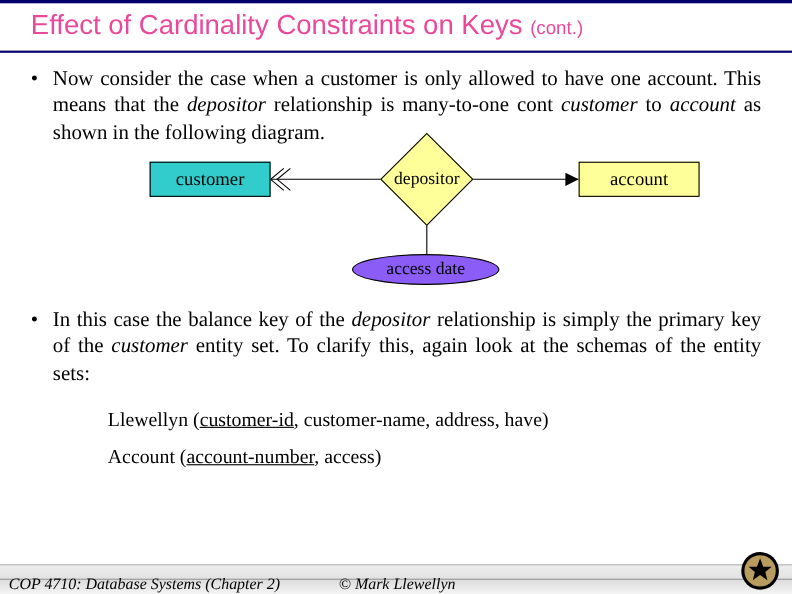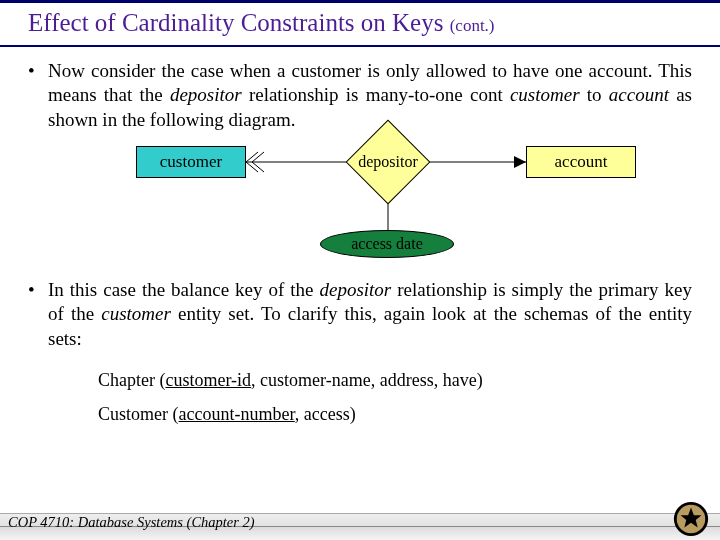--- a/index.html
+++ b/index.html
@@ -9,22 +9,22 @@
     background: #fff;
     font-family: "Times New Roman", Times, serif;
     position: relative;
     overflow: hidden;
   }
   .title-bar {
     border-top: 3px solid #00006b;
     border-bottom: 2px solid #00006b;
     padding: 6px 20px 8px 28px;
     font-size: 25px;
-    font-family: Liberation Serif, serif;
-    color: #4c1d95;
+    font-family: Liberation Sans, sans-serif;
+    color: #ec4899;
   }
   .title-bar .cont { font-size: 17px; }
   .content {
     padding: 12px 28px 0 28px;
     font-size: 19px;
     line-height: 1.28;
   }
   .bullet { display: flex; margin-bottom: 6px; }
   .bullet .dot { width: 20px; flex: 0 0 20px; }
   .bullet .txt { flex: 1; text-align: justify; }
@@ -64,21 +64,21 @@
     position: absolute;
     left: 0; top: 22px;
     width: 120px;
     text-align: center;
     font-size: 16px;
   }
   .oval {
     position: absolute;
     left: 292px; top: 92px;
     width: 134px; height: 28px;
-    background: #15803d;
+    background: #8b5cf6;
     border: 1px solid #000;
     border-radius: 50%;
     display: flex;
     align-items: center;
     justify-content: center;
     font-size: 16px;
   }
   svg.lines {
     position: absolute;
     left: 0; top: 0;
@@ -92,21 +92,21 @@
   }
   .schemas .ul { text-decoration: underline; }
   .footer {
     position: absolute;
     left: 0; bottom: 0;
     width: 720px;
     height: 27px;
     background: linear-gradient(to bottom, #eee 0%, #e2e2e2 45%, #888 48%, #ddd 52%, #f4f4f4 100%);
     border-top: 1px solid #aaa;
     display: flex;
-    align-items: flex-start;
+    align-items: flex-end;
     font-style: italic;
     font-size: 14.5px;
     padding: 0 8px;
   }
   .footer .f-left { flex: 0 0 280px; }
   .footer .f-mid  { flex: 0 0 150px; text-align: center; }
   .footer .f-right{ flex: 1; text-align: left; padding-left: 20px; }
   .logo {
     position: absolute;
     right: 10px; bottom: 2px;
@@ -156,30 +156,31 @@
 
   <div class="bullet">
     <div class="dot">•</div>
     <div class="txt">
       <span>In this case the balance key of the </span><span class="italic">depositor</span><span> relationship is simply the primary key of the </span><span class="italic">customer</span><span> entity set.  To clarify this, again look at the schemas of the entity sets:</span>
     </div>
   </div>
 
   <div class="schemas">
     <div>
-      <span>Chapter (</span><span class="ul">customer-id</span><span>, customer-name, address, have)</span>
+      <span>Llewellyn (</span><span class="ul">customer-id</span><span>, customer-name, address, have)</span>
     </div>
     <div>
-      <span>Customer (</span><span class="ul">account-number</span><span>, access)</span>
+      <span>Account (</span><span class="ul">account-number</span><span>, access)</span>
     </div>
   </div>
 
 </div>
 
 <div class="footer">
   <div class="f-left">COP 4710: Database Systems  (Chapter 2)</div>
+  <div class="f-right">© Mark Llewellyn</div>
 </div>
 
 <svg class="logo" viewBox="0 0 40 40">
   <circle cx="20" cy="20" r="18" fill="#000"></circle>
   <circle cx="20" cy="20" r="15" fill="#b89b5e"></circle>
   <path d="M20 8 L23 16 L31 16 L25 21 L27 29 L20 24 L13 29 L15 21 L9 16 L17 16 Z" fill="#000"></path>
 </svg>
 
 </body></html>

